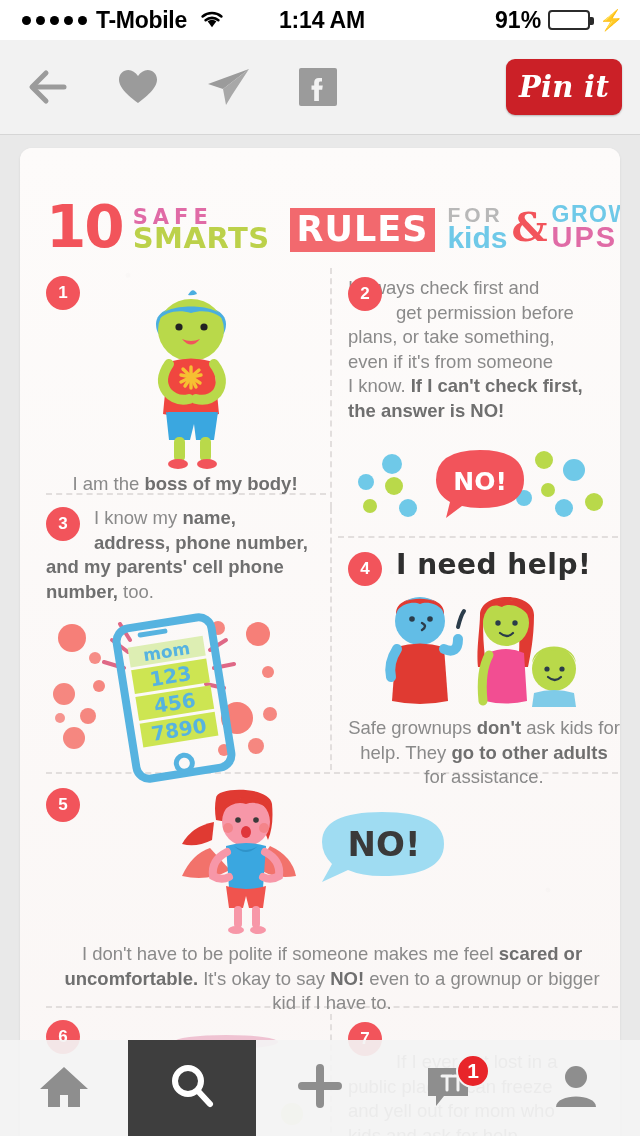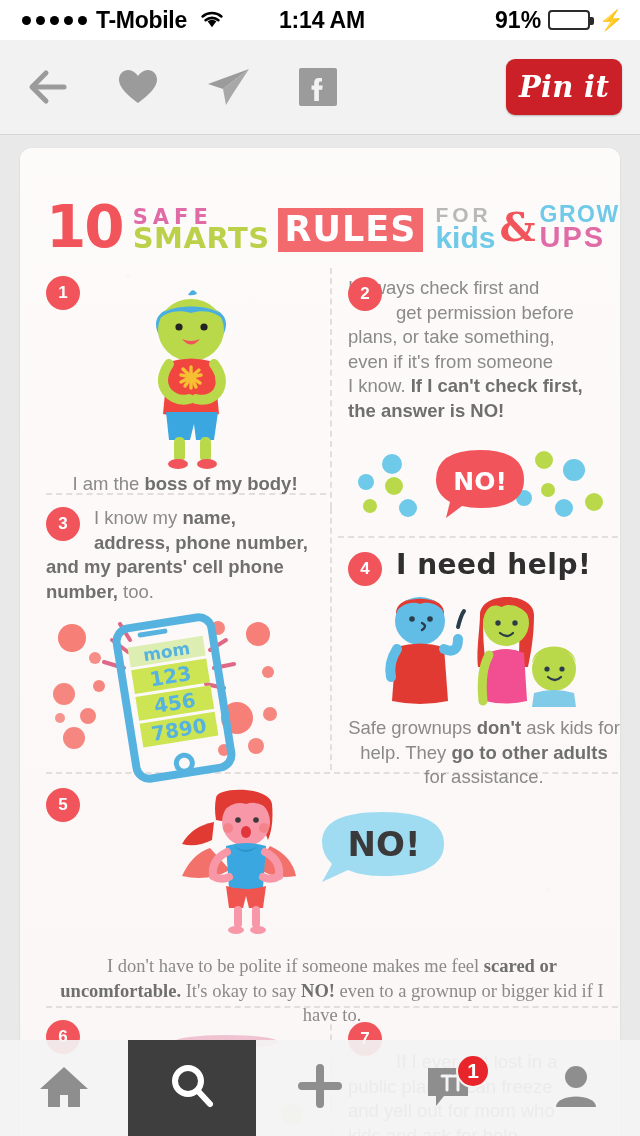--- a/index.html
+++ b/index.html
@@ -97,21 +97,21 @@
     font-size:21px; font-weight:bold; color:#e06ba6; letter-spacing:5px;
     font-family:"DejaVu Sans", sans-serif;
   }
   .hl-smarts{
     font-size:29px; font-weight:bold; color:#bcd14a; letter-spacing:.5px;
     font-family:"DejaVu Sans", sans-serif; margin-top:-2px;
   }
   .hl-rules{
     background:#f2696e; color:#ffffff; font-weight:bold; font-size:35px;
     font-family:"DejaVu Sans", sans-serif; letter-spacing:1px;
-    padding:4px 7px 5px; margin-left:8px; align-self:flex-end; line-height:1;
+    padding:4px 7px 5px; margin-left:20px; align-self:flex-end; line-height:1;
   }
   .hl-stack2{ display:flex; flex-direction:column; line-height:.95; margin-left:12px; }
   .hl-for{ font-size:21px; font-weight:bold; color:#b8b8b8; letter-spacing:4px; }
   .hl-kids{ font-size:30px; font-weight:bold; color:#6fc9e8; letter-spacing:0; margin-top:-1px; }
   .hl-amp{
     font-size:40px; font-weight:bold; color:#f2545b; margin:0 4px; align-self:flex-end;
     line-height:1.25; font-family:"DejaVu Serif", serif;
   }
   .hl-stack3{ display:flex; flex-direction:column; line-height:.95; }
   .hl-grown{ font-size:23px; font-weight:bold; color:#6fc9e8; letter-spacing:1.5px; }
@@ -473,21 +473,21 @@
           <path d="M104 98 q20 6 40 0 l-3 22 h-14 l-3 -12 l-3 12 h-14Z" fill="#f0544e"></path>
 
           <rect x="112" y="118" width="8" height="22" rx="4" fill="#f797a8"></rect>
           <rect x="130" y="118" width="8" height="22" rx="4" fill="#f797a8"></rect>
           <ellipse cx="114" cy="142" rx="8" ry="4" fill="#f797a8"></ellipse>
           <ellipse cx="136" cy="142" rx="8" ry="4" fill="#f797a8"></ellipse>
 
           <path d="M200 54 q0 -30 60 -30 q62 0 62 32 q0 32 -62 32 q-20 0 -34 -6 l-26 12 l10 -18 q-10 -10 -10 -22Z" fill="#9fdcf2"></path>
           <text x="262" y="68" font-family="DejaVu Sans, sans-serif" font-size="34" font-weight="bold" fill="#3a3a3a" text-anchor="middle">NO!</text>
         </svg>
-        <div class="body-text ctr" style="margin-top:16px; padding:0 10px;font-family:Liberation Serif, serif;">
+        <div class="body-text ctr" style="margin-top:4px; padding:0 10px;">
           <span>I don't have to be polite if someone makes me feel </span><b>scared or uncomfortable.</b><span> It's okay to say </span><b>NO!</b><span> even to a grownup or bigger kid if I have to.</span>
         </div>
       </div>
 
       <div class="panel" id="rule6">
         <div class="badge">6</div>
         <svg class="art" width="260" height="120" viewBox="0 0 260 120" style="margin-left:60px; margin-top:4px;">
           <ellipse cx="120" cy="18" rx="52" ry="7" fill="#e8a0bb" opacity=".6"></ellipse>
           <ellipse cx="110" cy="56" rx="26" ry="24" fill="#f797a8" opacity=".5"></ellipse>
           <circle cx="60" cy="86" r="13" fill="#f46a62" opacity=".35"></circle>

